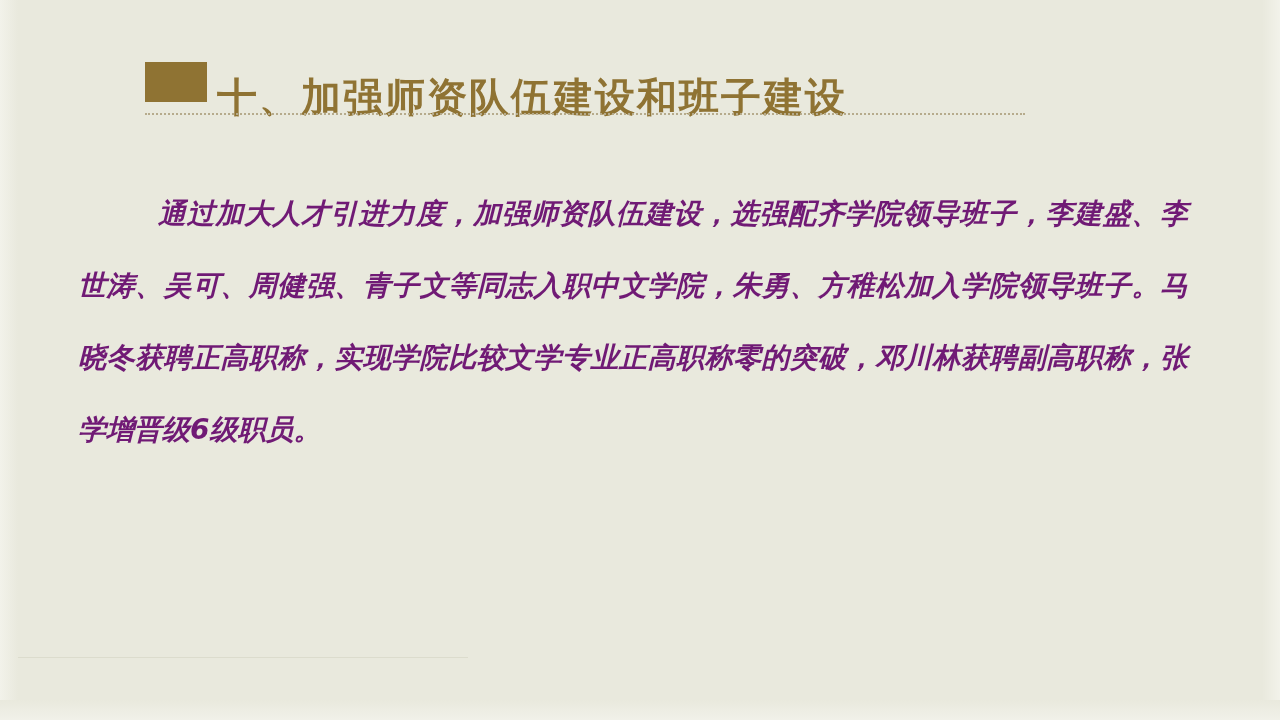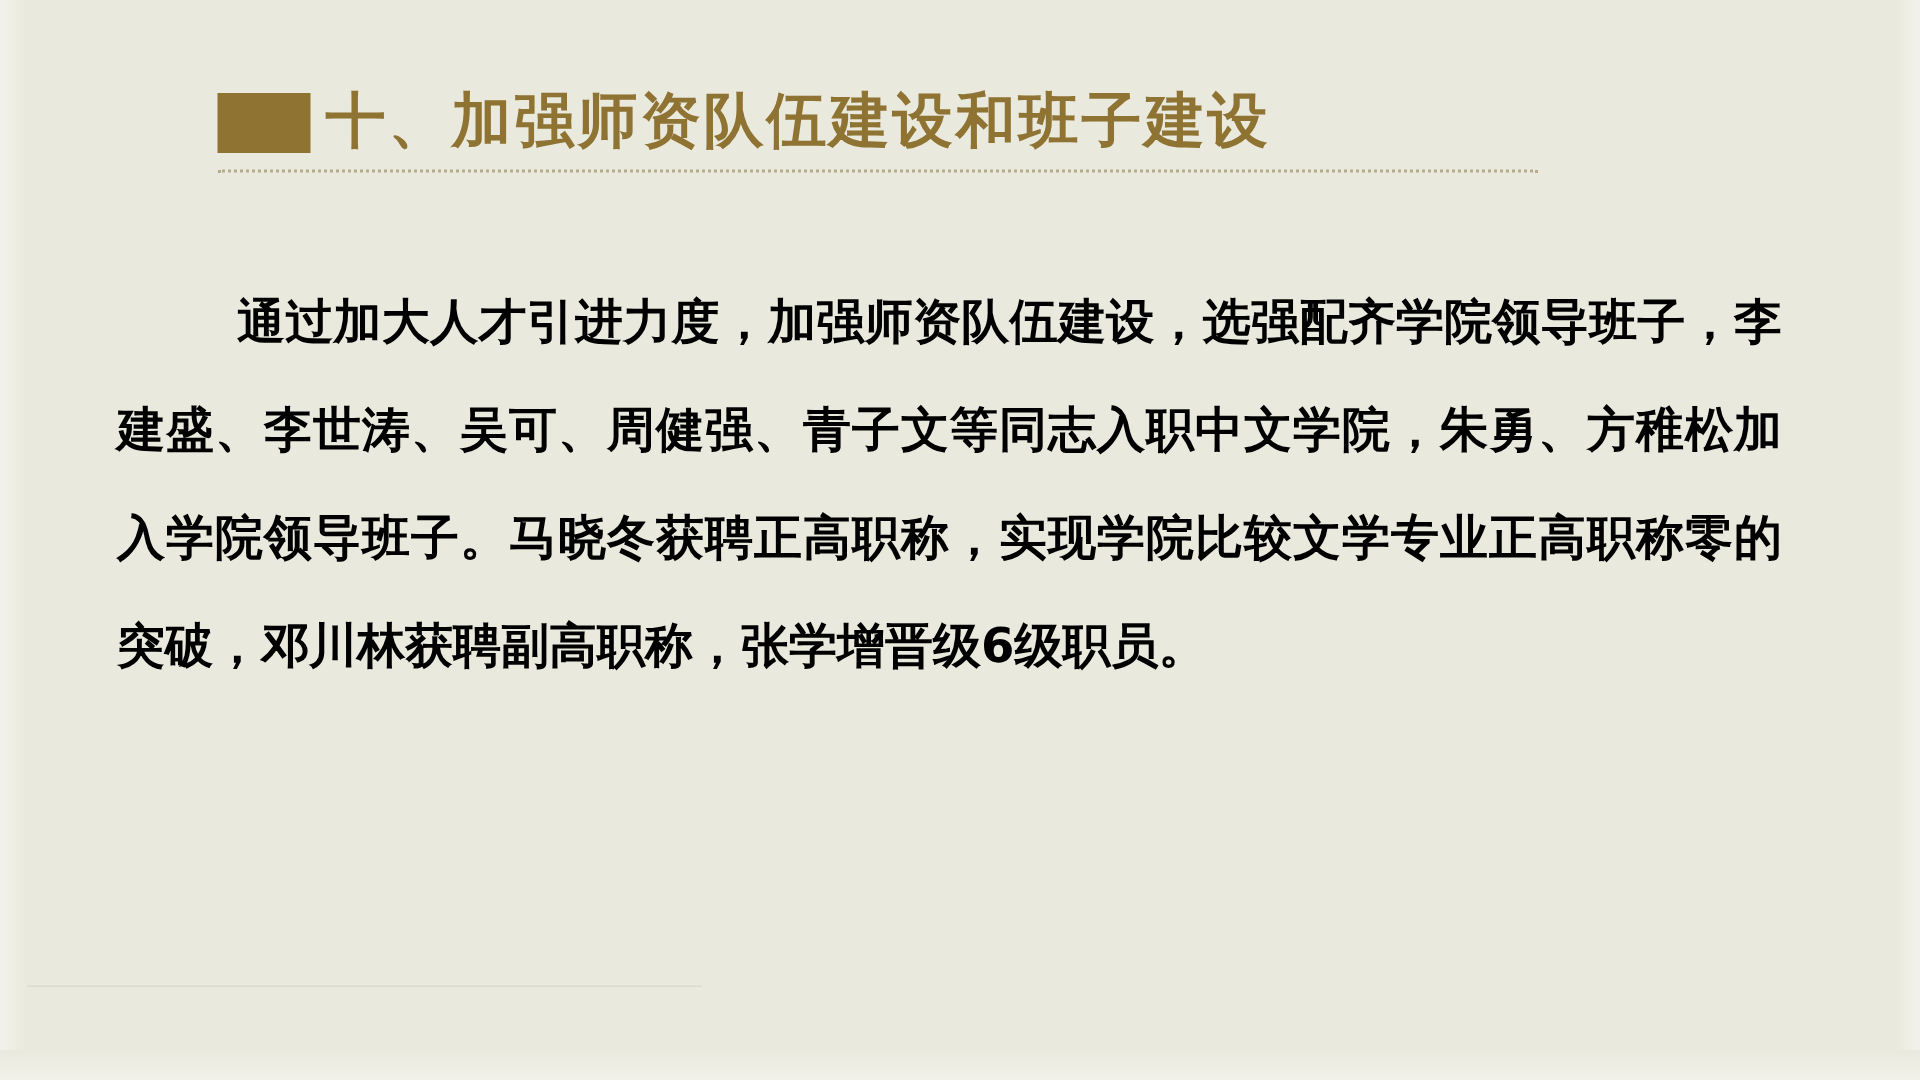--- a/index.html
+++ b/index.html
@@ -53,21 +53,21 @@
     position: absolute;
     left: 0;
     top: 10px;
     width: 62px;
     height: 40px;
     background: #8f7333;
   }
   .title-text {
     position: absolute;
     left: 72px;
-    top: 0px;
+    top: 16px;
     font-size: 40px;
     font-weight: bold;
     color: #8f7333;
     letter-spacing: 2px;
     line-height: 58px;
     white-space: nowrap;
     font-family: "DejaVu Sans", "Liberation Sans", sans-serif;
   }
   .title-underline {
     position: absolute;
@@ -77,28 +77,29 @@
     height: 0;
     border-bottom: 2px dotted #b6ab8c;
   }
 
   
   .body-text {
     position: absolute;
     left: 78px;
     top: 178px;
     width: 1110px;
-    font-size: 32px;
+    font-size: 28px;
     line-height: 72px;
-    color: #000000;
+    color: #701a75;
     font-weight: bold;
     text-align: justify;
     text-justify: inter-ideograph;
     text-indent: 80px;
     font-family: "DejaVu Sans", "Liberation Sans", sans-serif;
+    font-style: italic;
   }
 
   
   .bottom-rule {
     position: absolute;
     left: 18px;
     bottom: 62px;
     width: 450px;
     height: 0;
     border-bottom: 1px solid #dcdccd;

